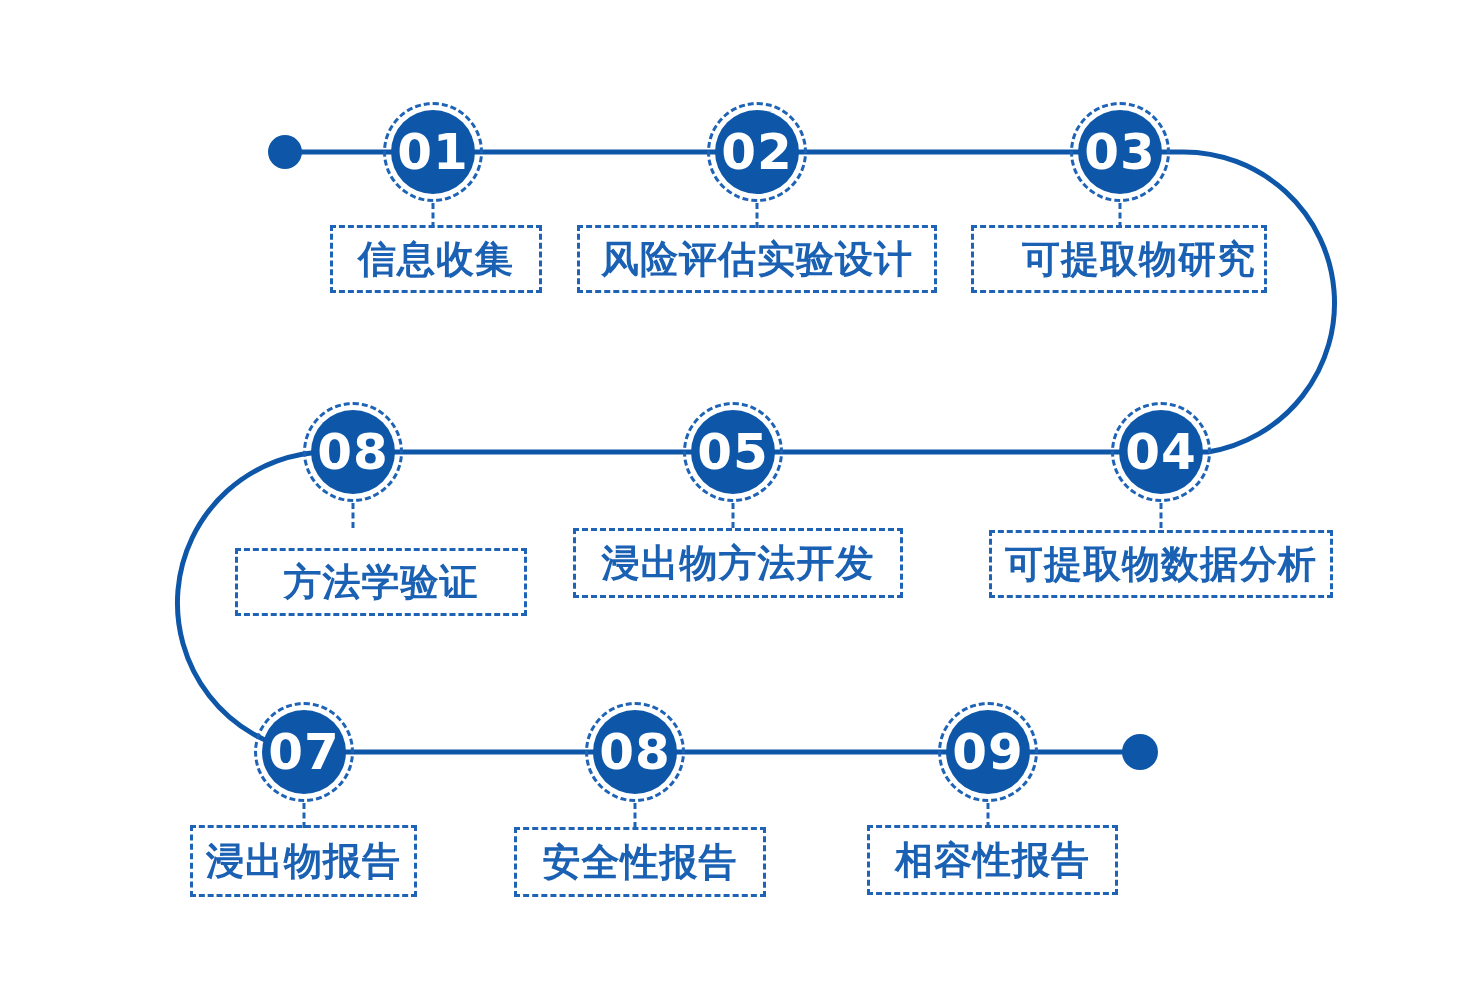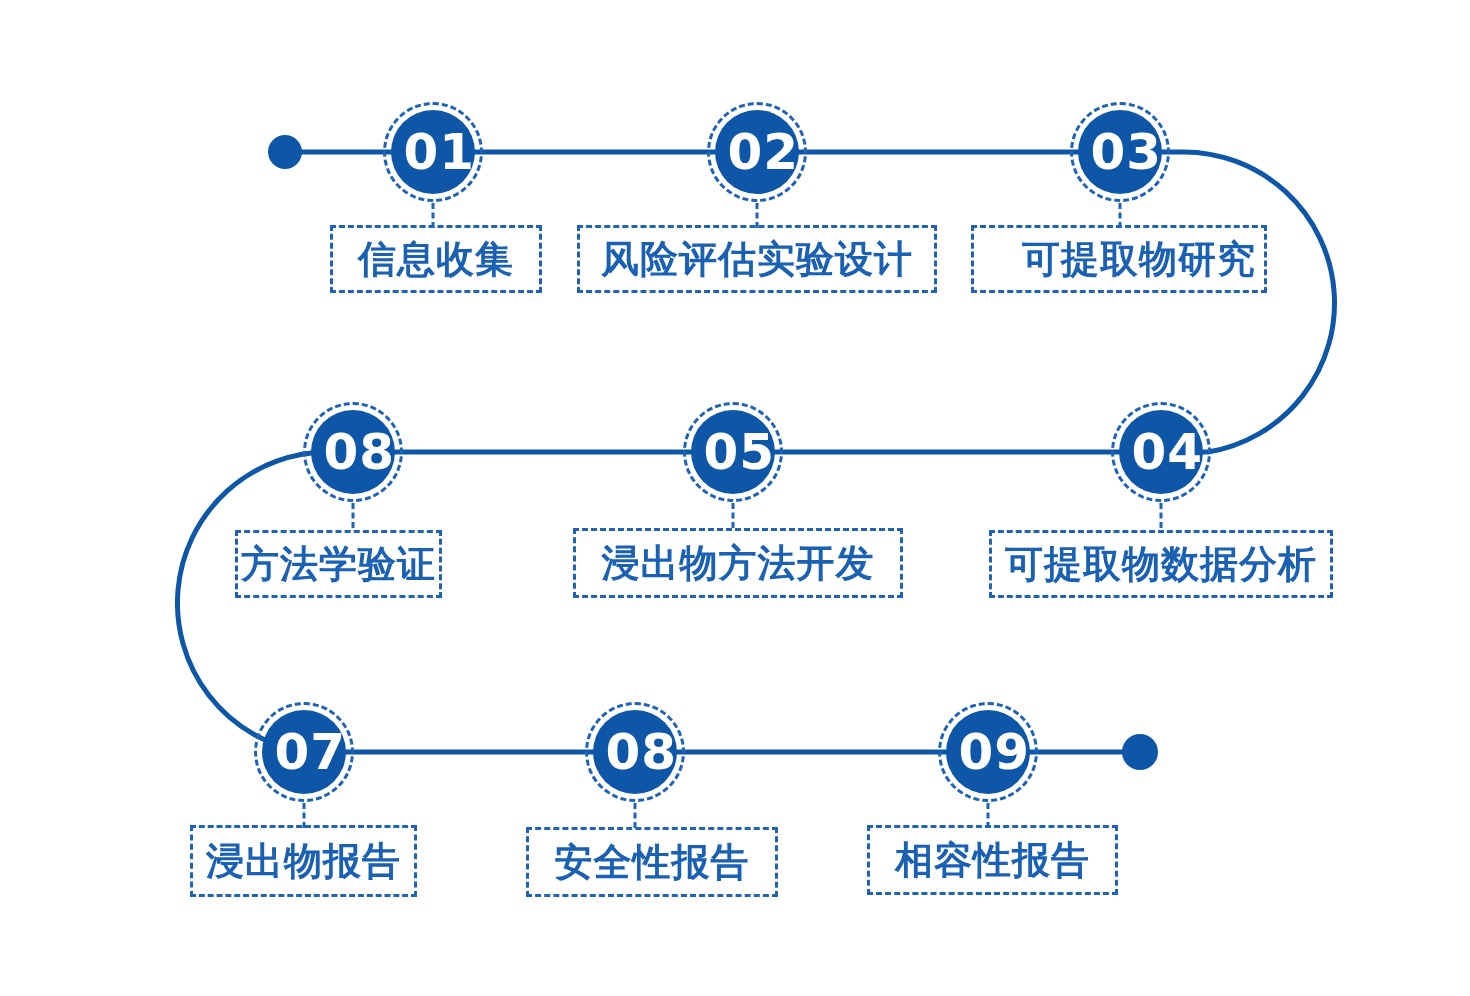--- a/index.html
+++ b/index.html
@@ -39,21 +39,21 @@
     box-sizing:border-box;
     border:3px dashed var(--c-dash);
     border-radius:50%;
   }
   .node .circle{
     position:absolute;left:50%;top:50%;
     transform:translate(-50%,-50%);
     width:84px;height:84px;
     border-radius:50%;
     background:var(--c-primary);
-    display:flex;align-items:center;justify-content:flex-end;
+    display:flex;align-items:center;justify-content:center;
   }
   .node .num{
     color:var(--c-number);
     font-size:50px;
     font-weight:700;
     font-family:"DejaVu Sans","Liberation Sans",sans-serif;
     letter-spacing:1px;
     line-height:1;
   }
   .node .stub{
@@ -88,23 +88,23 @@
   .n7{left:254px;top:702px;}
   .n8{left:585px;top:702px;}
   .n9{left:938px;top:702px;}
 
   
   .b1{left:330px;top:225px;width:212px;height:68px;}
   .b2{left:577px;top:225px;width:360px;height:68px;}
   .b3{left:971px;top:225px;width:296px;height:68px;padding-left:40px;}
   .b4{left:989px;top:530px;width:344px;height:68px;}
   .b5{left:573px;top:528px;width:330px;height:70px;}
-  .b6{left:235px;top:530px;width:207px;height:68px;}
+  .b6{left:235px;top:548px;width:292px;height:68px;}
   .b7{left:190px;top:825px;width:227px;height:72px;}
-  .b8{left:526px;top:827px;width:252px;height:70px;}
+  .b8{left:514px;top:827px;width:252px;height:70px;}
   .b9{left:867px;top:825px;width:251px;height:70px;}
 </style>
 </head>
 <body>
 
 <div class="stage">
 
   <svg class="flow-svg" viewBox="0 0 1470 996">
     <path class="flow-path" d="M 285 152 H 1183 A 151 151 0 0 1 1208 452 H 330 A 151 151 0 0 0 304 752 H 1137"></path>
     <circle class="flow-dot" cx="285" cy="152" r="17"></circle>

